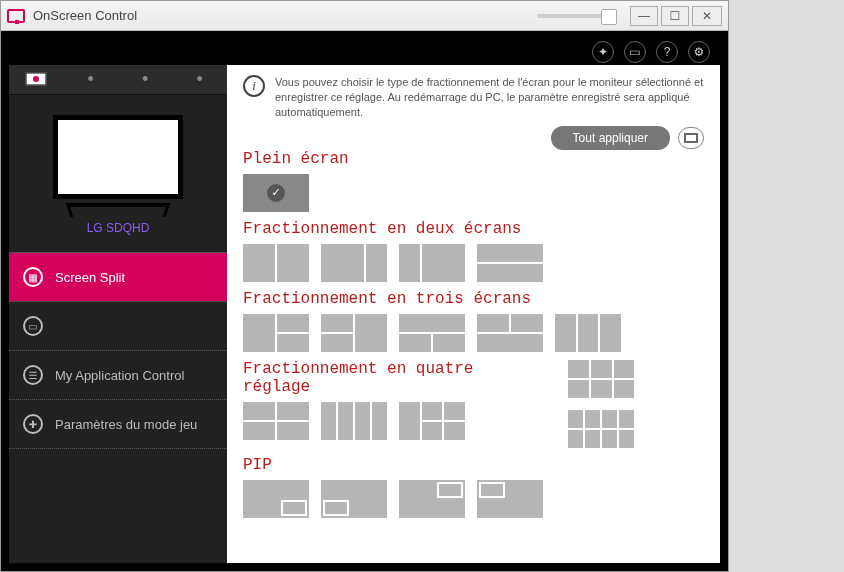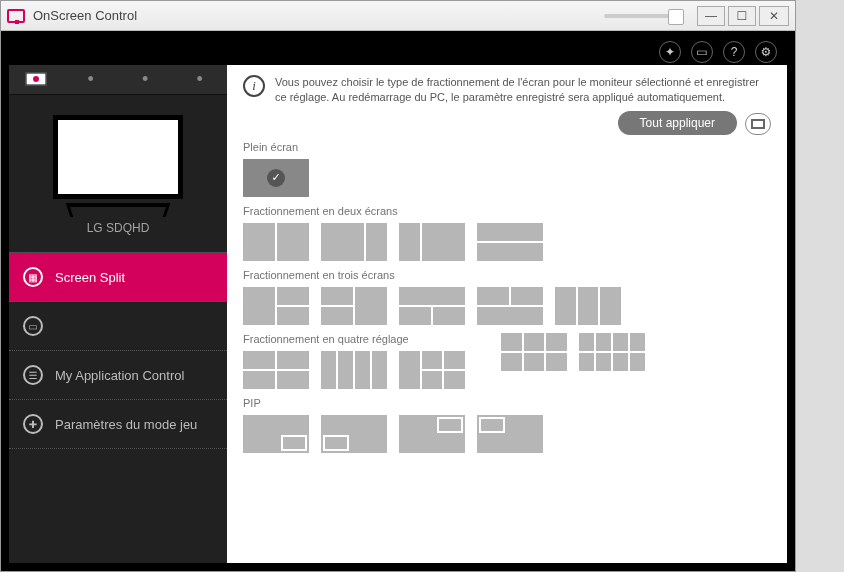--- a/index.html
+++ b/index.html
@@ -1,19 +1,19 @@
 <!DOCTYPE html>
 <html><head>
 <meta charset="utf-8">
 <style>
 * { box-sizing: border-box; margin: 0; padding: 0; font-family: "Segoe UI", Arial, sans-serif; }
 body { background: #ddd; width: 844px; height: 572px; overflow: hidden; }
 
 
-.window { width: 796px; height: 572px; background: #fff; border: 1px solid #999; display: flex; flex-direction: column; }
+.window { width: 729px; height: 572px; background: #fff; border: 1px solid #999; display: flex; flex-direction: column; }
 .titlebar { height: 30px; background: linear-gradient(#f6f6f6,#e9e9e9); display: flex; align-items: center; padding: 0 6px; border-bottom: 1px solid #bbb; }
 .appicon { width: 18px; height: 14px; border: 2px solid #d3005c; border-radius: 2px; position: relative; margin-right: 8px; }
 .appicon:after { content:""; position:absolute; width:4px; height:4px; background:#d3005c; bottom:-3px; left:6px; }
 .title { font-size: 13px; color: #444; }
 .titlebar-spacer { flex: 1; }
 .slider { width: 80px; height: 4px; background: #ccc; border-radius: 2px; margin-right: 10px; position: relative; }
 .slider:after { content:""; position:absolute; right:0; top:-5px; width:14px; height:14px; background:#fff; border:1px solid #aaa; border-radius:2px; }
 .winbtn { width: 28px; height: 20px; border: 1px solid #aaa; background: #eee; margin-left: 3px; display:flex; align-items:center; justify-content:center; font-size:12px; color:#555; cursor:pointer; }
 .winbtn.wide { width: 30px; }
 
@@ -32,44 +32,44 @@
 .tabstrip { height: 30px; display:flex; align-items:center; justify-content:space-around; background:#2c2c2c; border-bottom:1px solid #111; }
 .tab { width:30px; height:20px; display:flex; align-items:center; justify-content:center; cursor:pointer; }
 .tab.active svg { filter: drop-shadow(0 0 0 #fff); }
 .tab.dot { color:#888; font-size:18px; }
 
 .monitorbox { text-align:center; padding: 20px 0 12px; }
 .monitor { width: 130px; height: 84px; border: 5px solid #000; background:#fff; margin: 0 auto; }
 .stand { width: 100px; height: 14px; border-top: 4px solid #000; margin: 4px auto 0; position:relative; }
 .stand:before, .stand:after { content:""; position:absolute; width:3px; height:14px; background:#000; top:-4px; }
 .stand:before{ left:0; transform:skewX(18deg);} .stand:after{ right:0; transform:skewX(-18deg);}
-.monname { font-size:12px; color:#a3a3a3; margin-top:4px; }
+.monname { font-size:12px; color:#8b5cf6; margin-top:4px; }
 
 .navitems { margin-top: 6px; }
 .navitem { display:flex; align-items:center; gap:12px; padding: 14px 14px; border-top:1px dotted #555; border-bottom:1px dotted #555; font-size:13px; color:#bbb; cursor:pointer; margin-top:-1px; }
 .navitem.active { background:#d3005c; color:#fff; }
 .navicon { width:20px; height:20px; border:2px solid currentColor; border-radius:50%; display:flex; align-items:center; justify-content:center; flex-shrink:0; }
 .navicon svg, .navicon span { font-size:10px; }
 .navitem.active .navicon { border-color:#fff; }
 
 
 .content { flex:1; background:#fff; padding: 10px 16px 14px 16px; display:flex; flex-direction:column; overflow:hidden; }
 
 .infobar { display:flex; align-items:flex-start; gap:10px; margin-bottom:6px; }
 .infoicon { width:22px; height:22px; border:2px solid #444; border-radius:50%; display:flex; align-items:center; justify-content:center; font-style:italic; font-family: Georgia,serif; font-size:13px; color:#444; flex-shrink:0; }
 .infotext { font-size:11px; color:#555; line-height:1.35; }
 
-.actionrow { display:flex; justify-content:flex-end; align-items:flex-end; gap:8px; margin-bottom:6px; }
+.actionrow { display:flex; justify-content:flex-end; align-items:center; gap:8px; }
 .applybtn { background:#777; color:#fff; border:none; border-radius:14px; padding:5px 22px; font-size:12px; cursor:pointer; }
 .rectbtn { width:26px; height:22px; border:1px solid #888; border-radius:11px; display:flex; align-items:center; justify-content:center; cursor:pointer; }
 .rectbtn span { width:14px; height:10px; border:2px solid #666; }
 
 .splitarea { flex:1; overflow:auto; }
 .sectionrow { display:flex; gap:36px; margin-bottom:8px; }
-.section h4 { font-size:11px; font-weight:400; color:#737373; margin-bottom:6px; }
+.section h4 { font-size:16px; font-weight:400; color:#b91c1c; margin-bottom:6px;font-family:Liberation Mono, monospace; }
 .optrow { display:flex; gap:12px; flex-wrap:wrap; }
 .opt { width:66px; height:38px; background:transparent; position:relative; display:flex; gap:2px; cursor:pointer; }
 .opt.sel { background:#888; display:flex; align-items:center; justify-content:center; }
 .checkcirc { width:18px; height:18px; background:#555; border-radius:50%; display:flex; align-items:center; justify-content:center; color:#fff; font-size:11px; }
 .cell { background:#b6b6b6; }
 .opt.vsplit .cell { flex:1; }
 .opt.col { flex-direction:column; }
 .opt.col .cell { flex:1; }
 .opt.g3a { display:grid; grid-template-columns:1fr 1fr; grid-template-rows:1fr 1fr; gap:2px; }
 .opt.g3a .c1{ grid-row:1/3; } 

